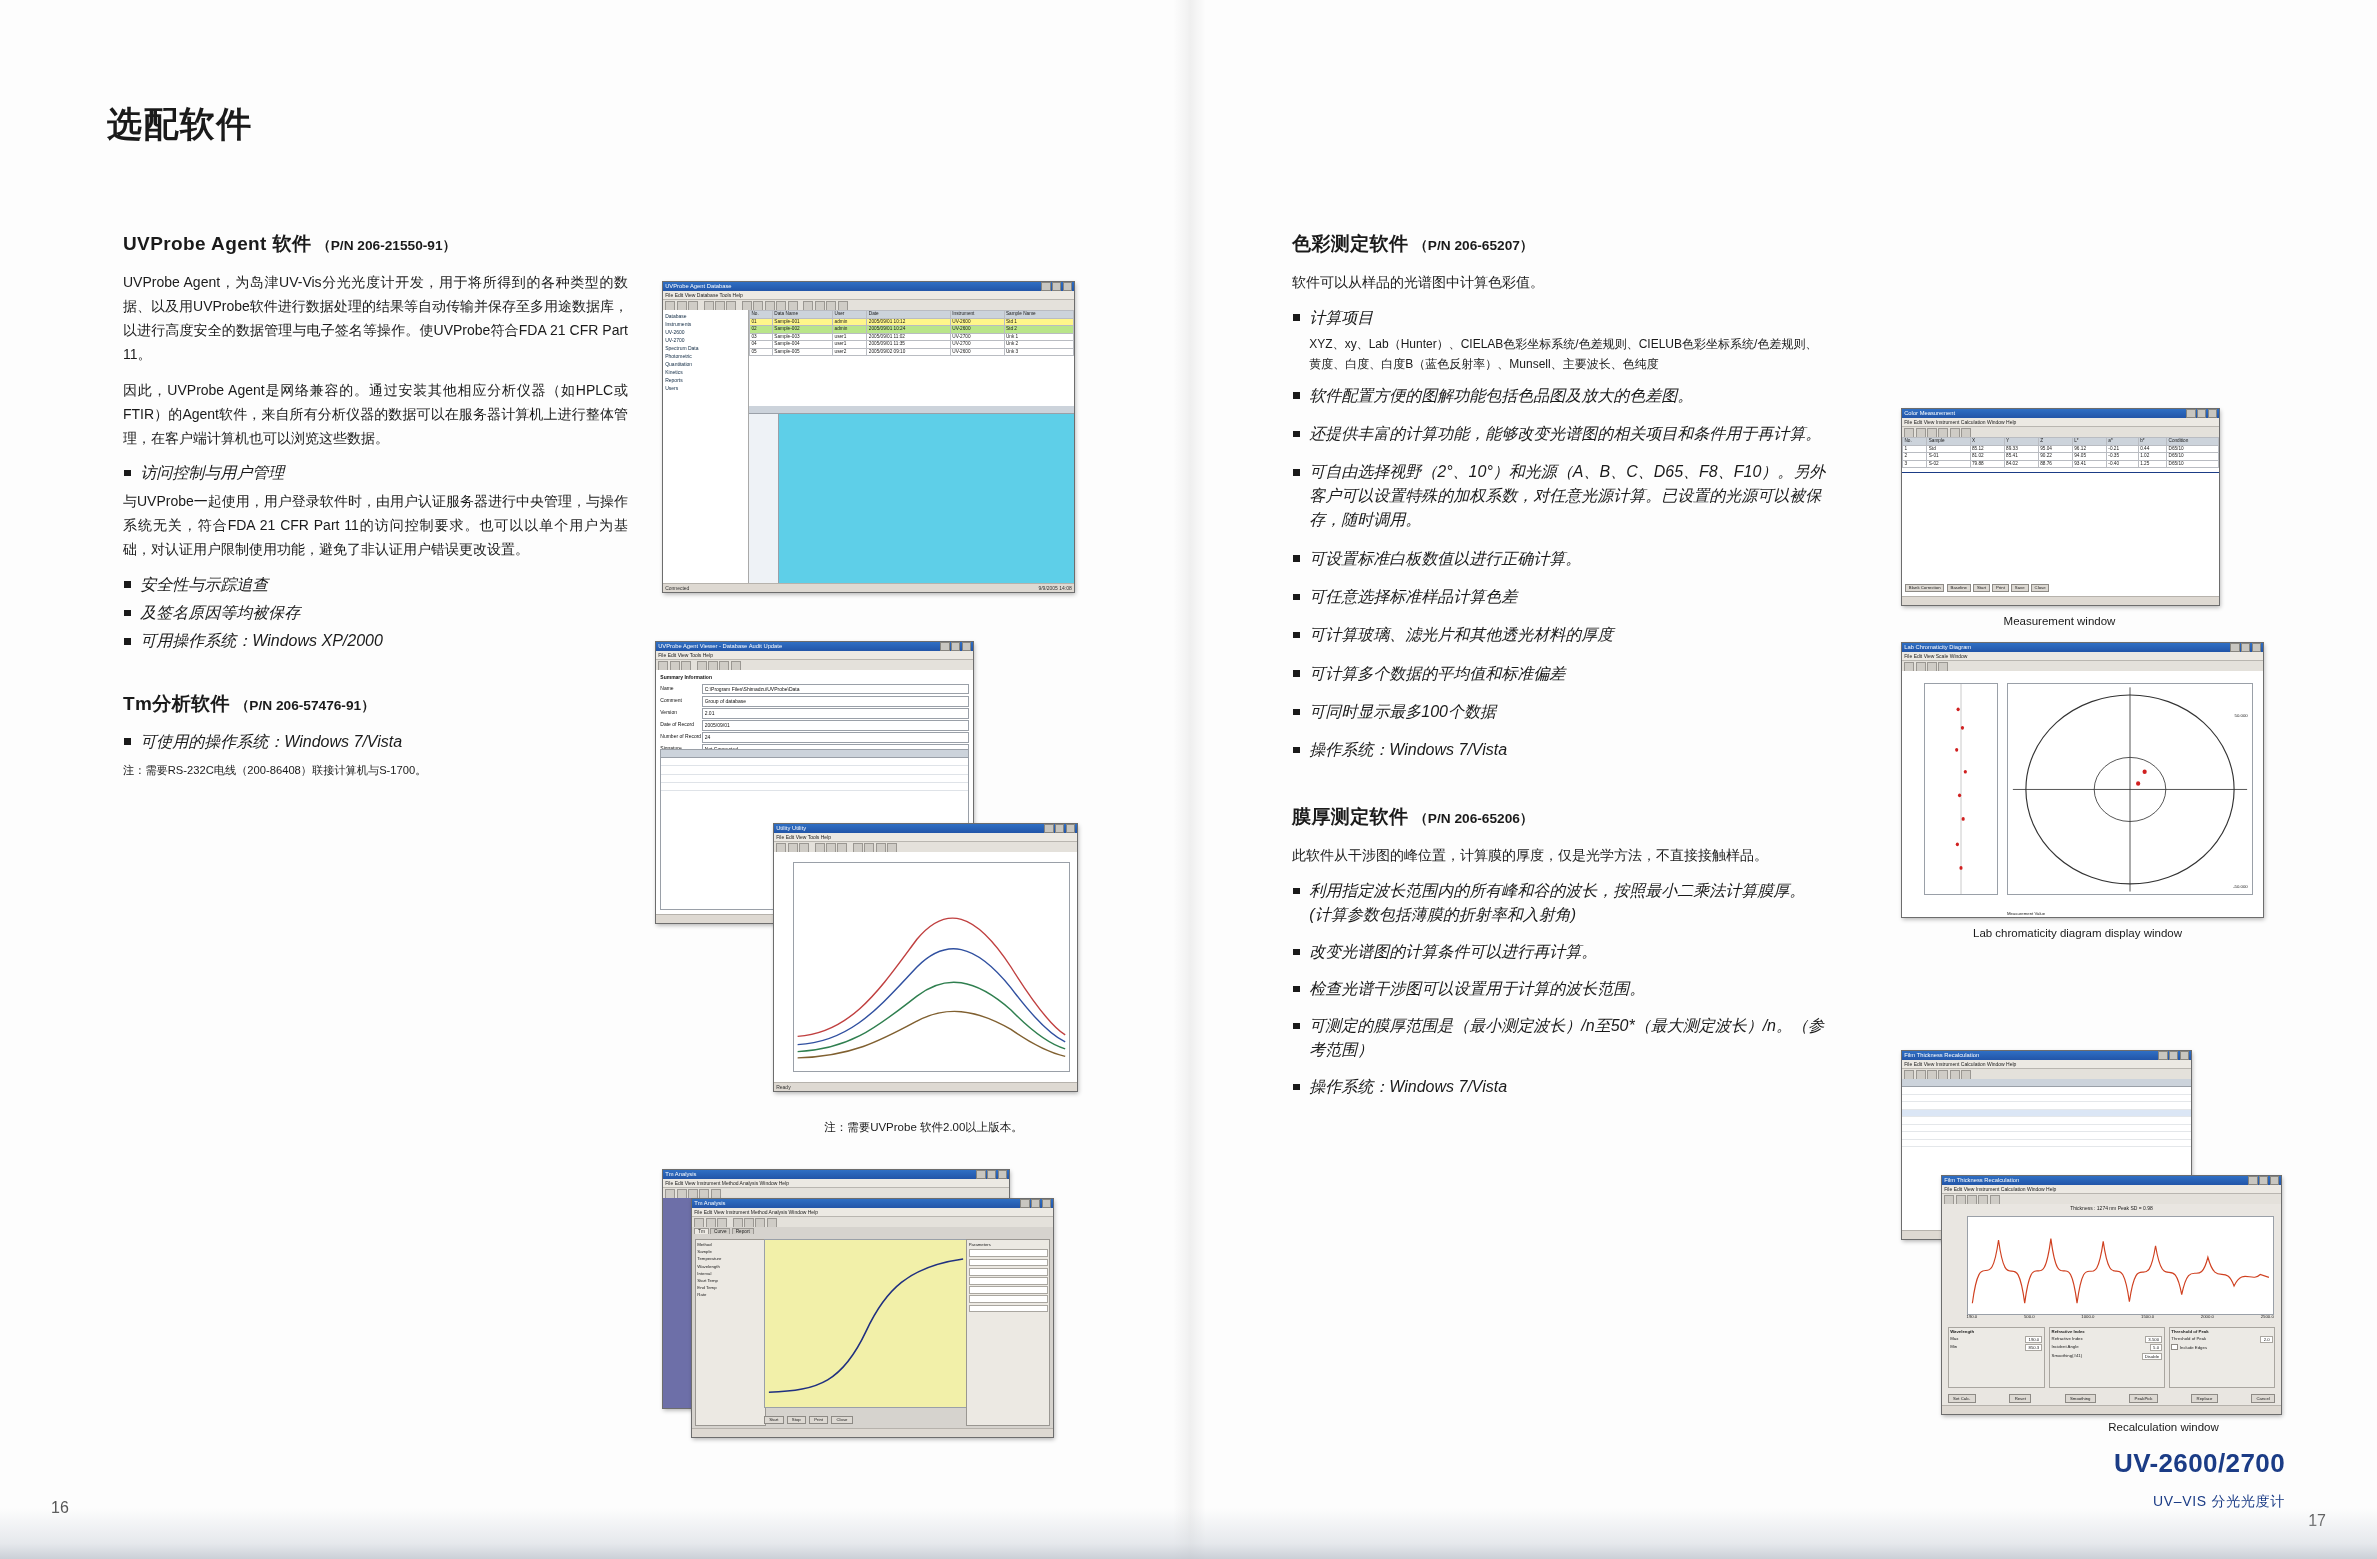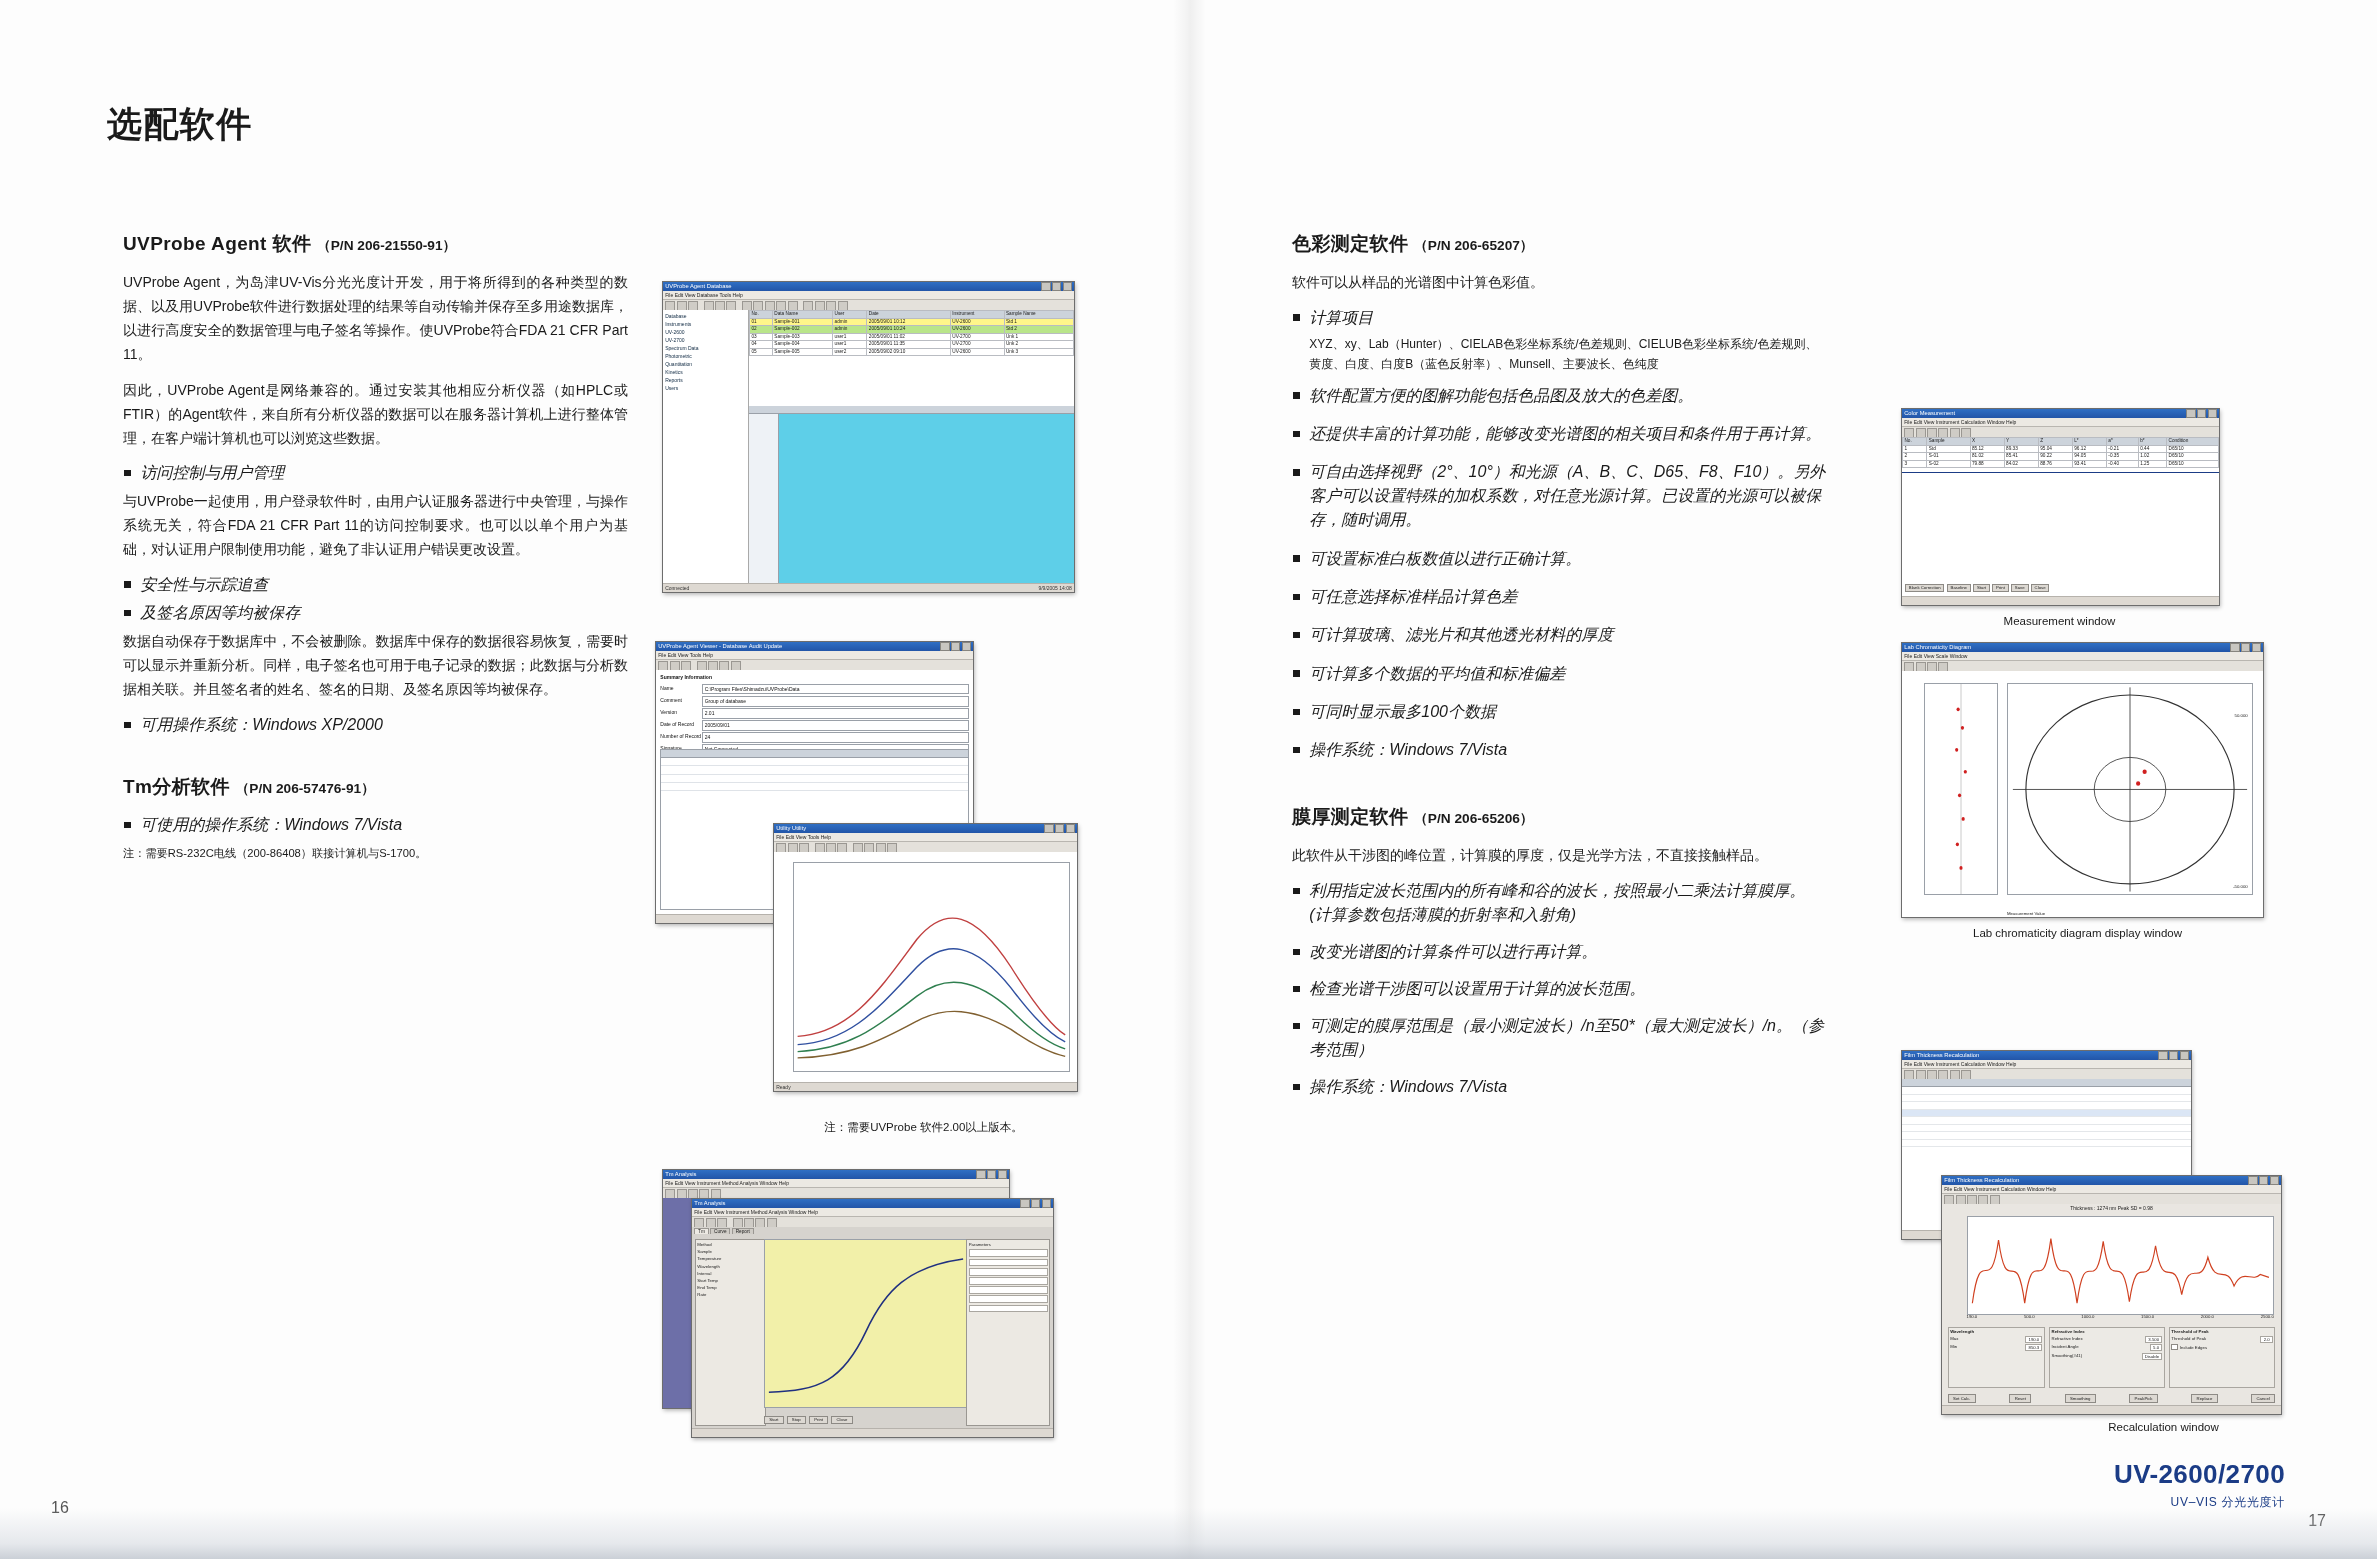--- a/index.html
+++ b/index.html
@@ -120,21 +120,21 @@
   .pagenum-right {
     position:absolute; right:51px; bottom:29px; font-size:16px; color:#555;
   }
   .footer-logo {
     position:absolute; right:92px; bottom:48px; text-align:right;
   }
   .footer-logo .model {
     font-size:26px; font-weight:bold; color:#1b3c86; letter-spacing:0.4px;
   }
   .footer-logo .modelsub {
-    font-size:12px; color:#1b3c86; letter-spacing:0.7px; margin-top:4px;
+    font-size:14px; color:#1b3c86; letter-spacing:0.7px; margin-top:14px;
   }
 </style>
 </head>
 <body>
 
 <div class="page">
 
   <h1 class="section-title">选配软件</h1>
 
   <div class="col-left">
@@ -146,21 +146,20 @@
 
     <p class="body">UVProbe Agent，为岛津UV-Vis分光光度计开发，用于将所得到的各种类型的数据、以及用UVProbe软件进行数据处理的结果等自动传输并保存至多用途数据库，以进行高度安全的数据管理与电子签名等操作。使UVProbe符合FDA 21 CFR Part 11。</p>
     <p class="body">因此，UVProbe Agent是网络兼容的。通过安装其他相应分析仪器（如HPLC或FTIR）的Agent软件，来自所有分析仪器的数据可以在服务器计算机上进行整体管理，在客户端计算机也可以浏览这些数据。</p>
 
     <div class="bullet">访问控制与用户管理</div>
     <p class="body">与UVProbe一起使用，用户登录软件时，由用户认证服务器进行中央管理，与操作系统无关，符合FDA 21 CFR Part 11的访问控制要求。也可以以单个用户为基础，对认证用户限制使用功能，避免了非认证用户错误更改设置。</p>
 
     <div class="bullet">安全性与示踪追查</div>
 
     <div class="bullet">及签名原因等均被保存</div>
-    <p class="body">数据自动保存于数据库中，不会被删除。数据库中保存的数据很容易恢复，需要时可以显示并重新分析。同样，电子签名也可用于电子记录的数据；此数据与分析数据相关联。并且签名者的姓名、签名的日期、及签名原因等均被保存。</p>
 
     <div class="bullet">可用操作系统：Windows XP/2000</div>
 
     <div style="height:33px;"></div>
 
     <h2 class="sub">
       <span>Tm分析软件</span>
       <span class="pn">（P/N 206-57476-91）</span>
     </h2>
     <div class="bullet">可使用的操作系统：Windows 7/Vista</div>

